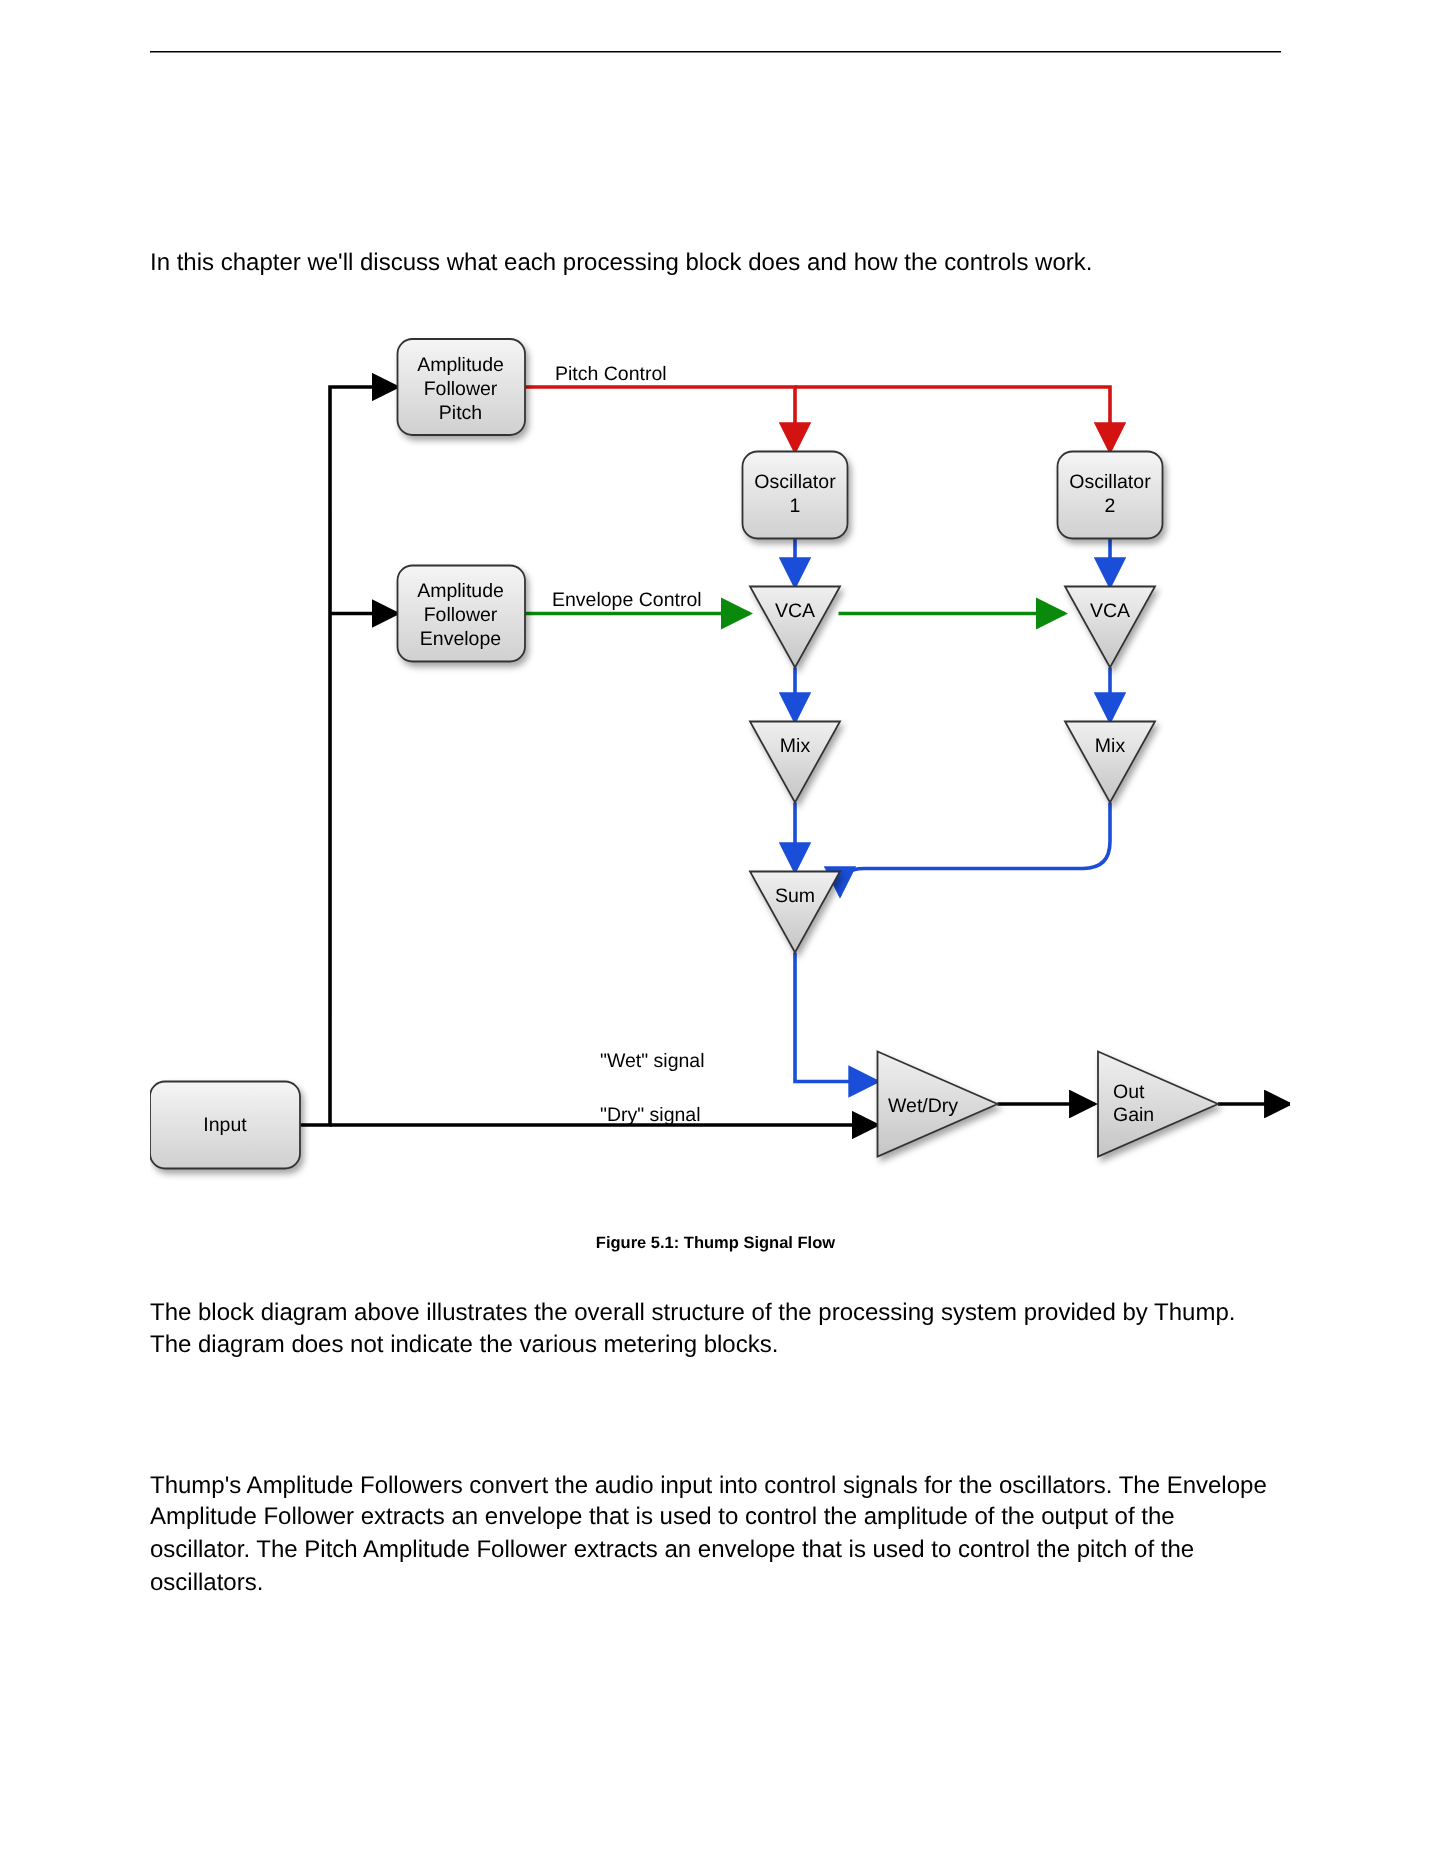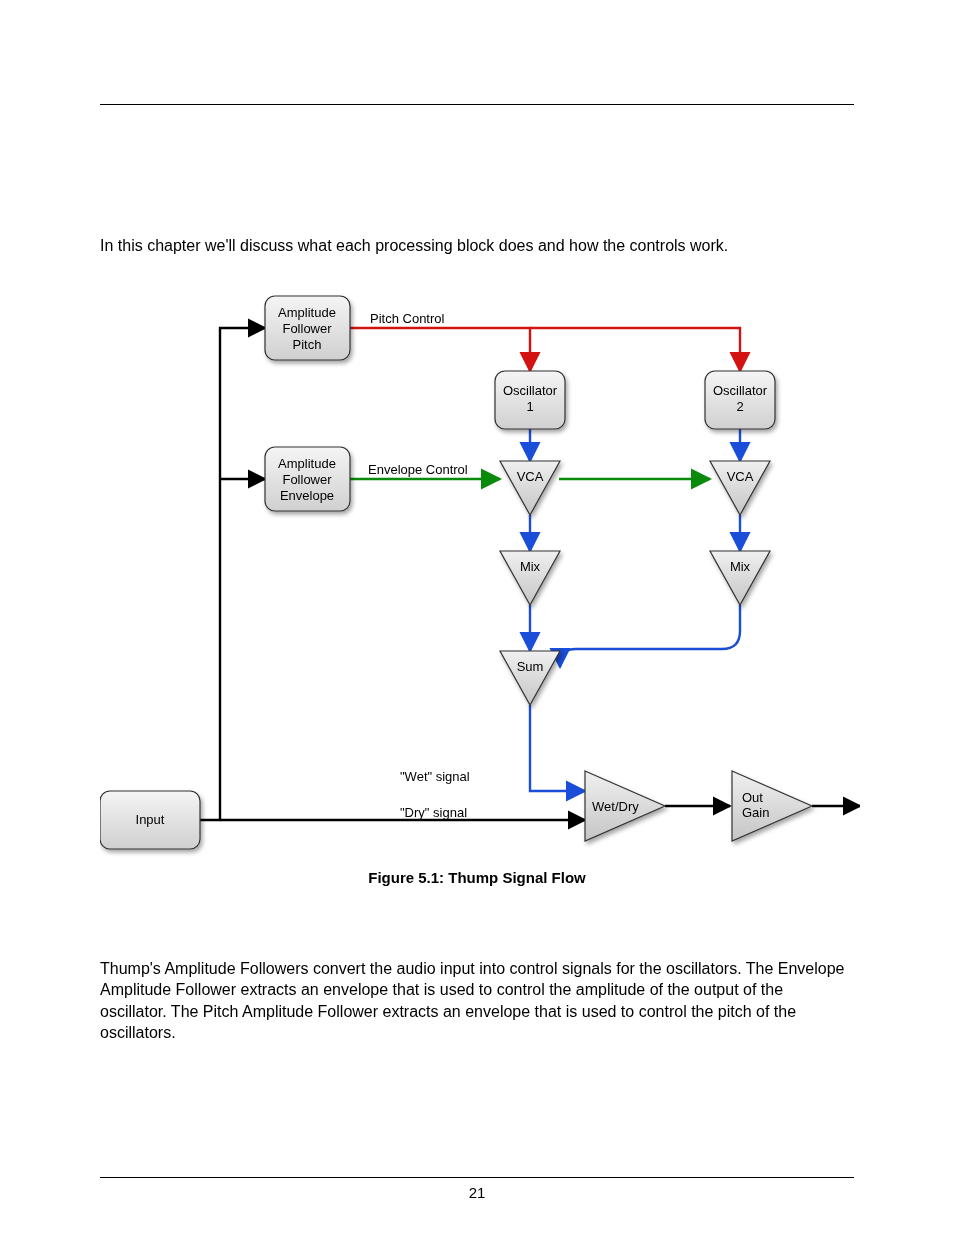--- a/index.html
+++ b/index.html
@@ -7,21 +7,21 @@
   padding: 0;
   background: #fff;
   font-family: "Optima", "Candara", "Segoe UI", sans-serif;
   color: #000;
 }
 .page {
   width: 954px;
   height: 1235px;
   position: relative;
   box-sizing: border-box;
-  padding: 104px 100px 40px 100px;
+  padding: 34px 100px 40px 100px;
 }
 .top-rule {
   border-top: 1px solid #000;
   margin: 0 0 130px 0;
 }
 .para {
   font-size: 16px;
   line-height: 1.35;
   margin: 0 0 14px 0;
 }
@@ -29,22 +29,22 @@
   width: 100%;
   margin-top: 34px;
 }
 svg.diagram {
   display: block;
   margin: 0 auto;
 }
 .caption {
   text-align: center;
   font-weight: 700;
-  font-size: 15px;
-  margin-top: 8px;
+  font-size: 11px;
+  margin-top: 32px;
   margin-bottom: 30px;
 }
 .para-block {
   margin-top: 8px;
 }
 .footer {
   position: absolute;
   bottom: 34px;
   left: 100px;
   right: 100px;
@@ -204,20 +204,18 @@
 
       <polygon class="amp" points="632,480 712,515 632,550"></polygon>
       <text class="lab" x="642" y="511">Out</text>
       <text class="lab" x="642" y="526">Gain</text>
     </svg>
 
     <div class="caption">Figure 5.1: Thump Signal Flow</div>
   </div>
 
   <div class="para-block">
+    <p class="para">The block diagram above illustrates the overall structure of the processing system provided by Thump. The diagram does not indicate the various metering blocks.</p>
     <p class="para" style="margin-top:72px">Thump's Amplitude Followers convert the audio input into control signals for the oscillators. The Envelope Amplitude Follower extracts an envelope that is used to control the amplitude of the output of the oscillator. The Pitch Amplitude Follower extracts an envelope that is used to control the pitch of the oscillators.</p>
   </div>
 
-  <div class="footer">
-    <span>21</span>
-  </div>
 
 </div>
 
 </body></html>

